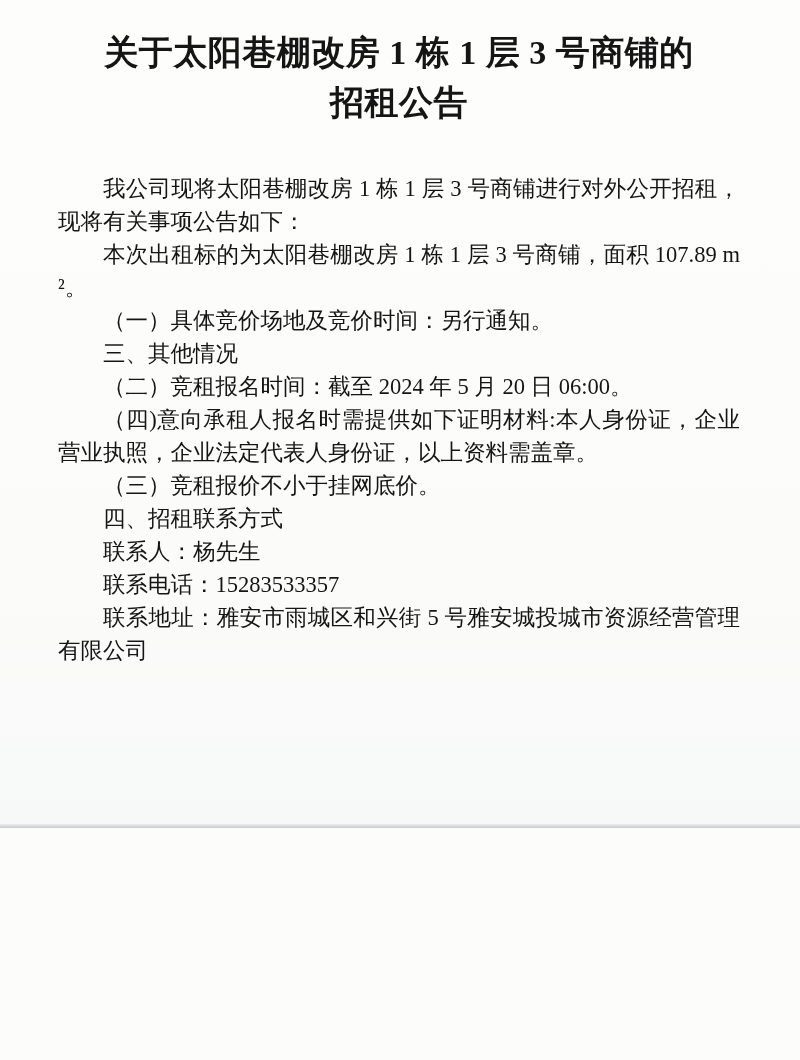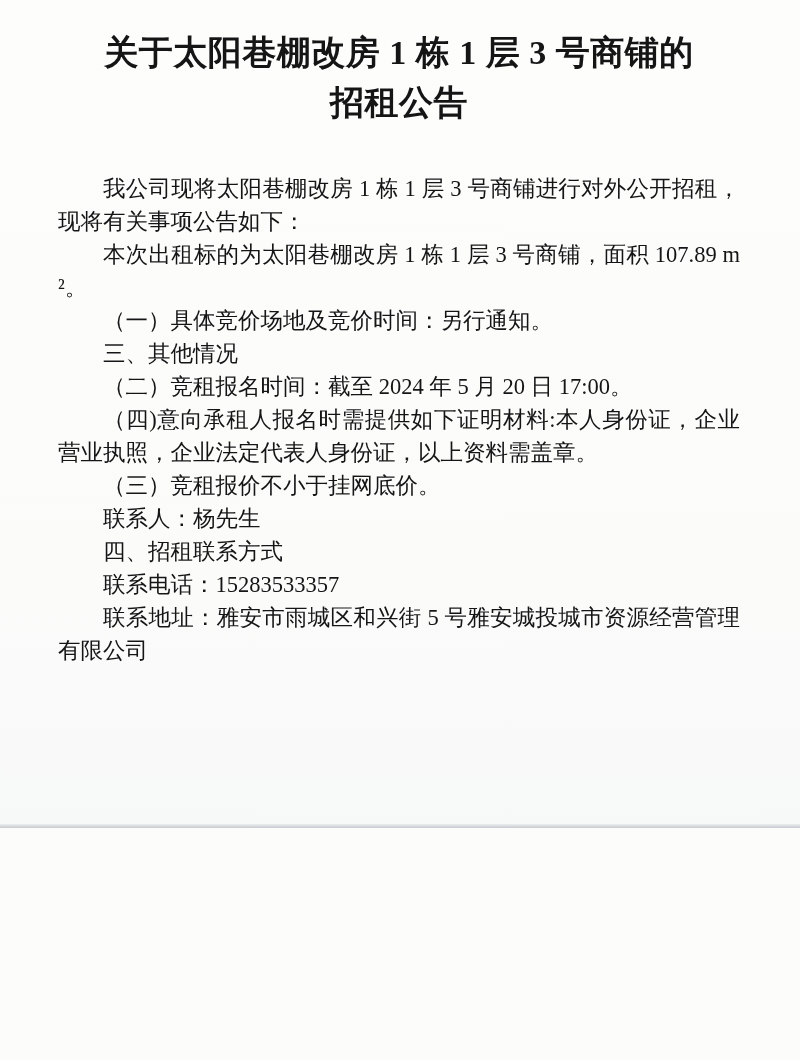--- a/index.html
+++ b/index.html
@@ -52,23 +52,23 @@
   <h1 class="doc-title">
     <span>关于太阳巷棚改房 1 栋 1 层 3 号商铺的</span><br>
     <span>招租公告</span>
   </h1>
 
   <div class="doc-body">
     <p>我公司现将太阳巷棚改房 1 栋 1 层 3 号商铺进行对外公开招租，现将有关事项公告如下：</p>
     <p>本次出租标的为太阳巷棚改房 1 栋 1 层 3 号商铺，面积 107.89 m²。</p>
     <p>（一）具体竞价场地及竞价时间：另行通知。</p>
     <p>三、其他情况</p>
-    <p>（二）竞租报名时间：截至 2024 年 5 月 20 日 17:00。</p>
+    <p>（二）竞租报名时间：截至 2024 年 5 月 20 日 06:00。</p>
     <p>（四)意向承租人报名时需提供如下证明材料:本人身份证，企业营业执照，企业法定代表人身份证，以上资料需盖章。</p>
     <p>（三）竞租报价不小于挂网底价。</p>
+    <p>四、招租联系方式</p>
     <p>联系人：杨先生</p>
-    <p>四、招租联系方式</p>
     <p>联系电话：15283533357</p>
     <p>联系地址：雅安市雨城区和兴街 5 号雅安城投城市资源经营管理有限公司</p>
   </div>
 
   <div class="bottom-edge"></div>
 </div>
 
 </body></html>

